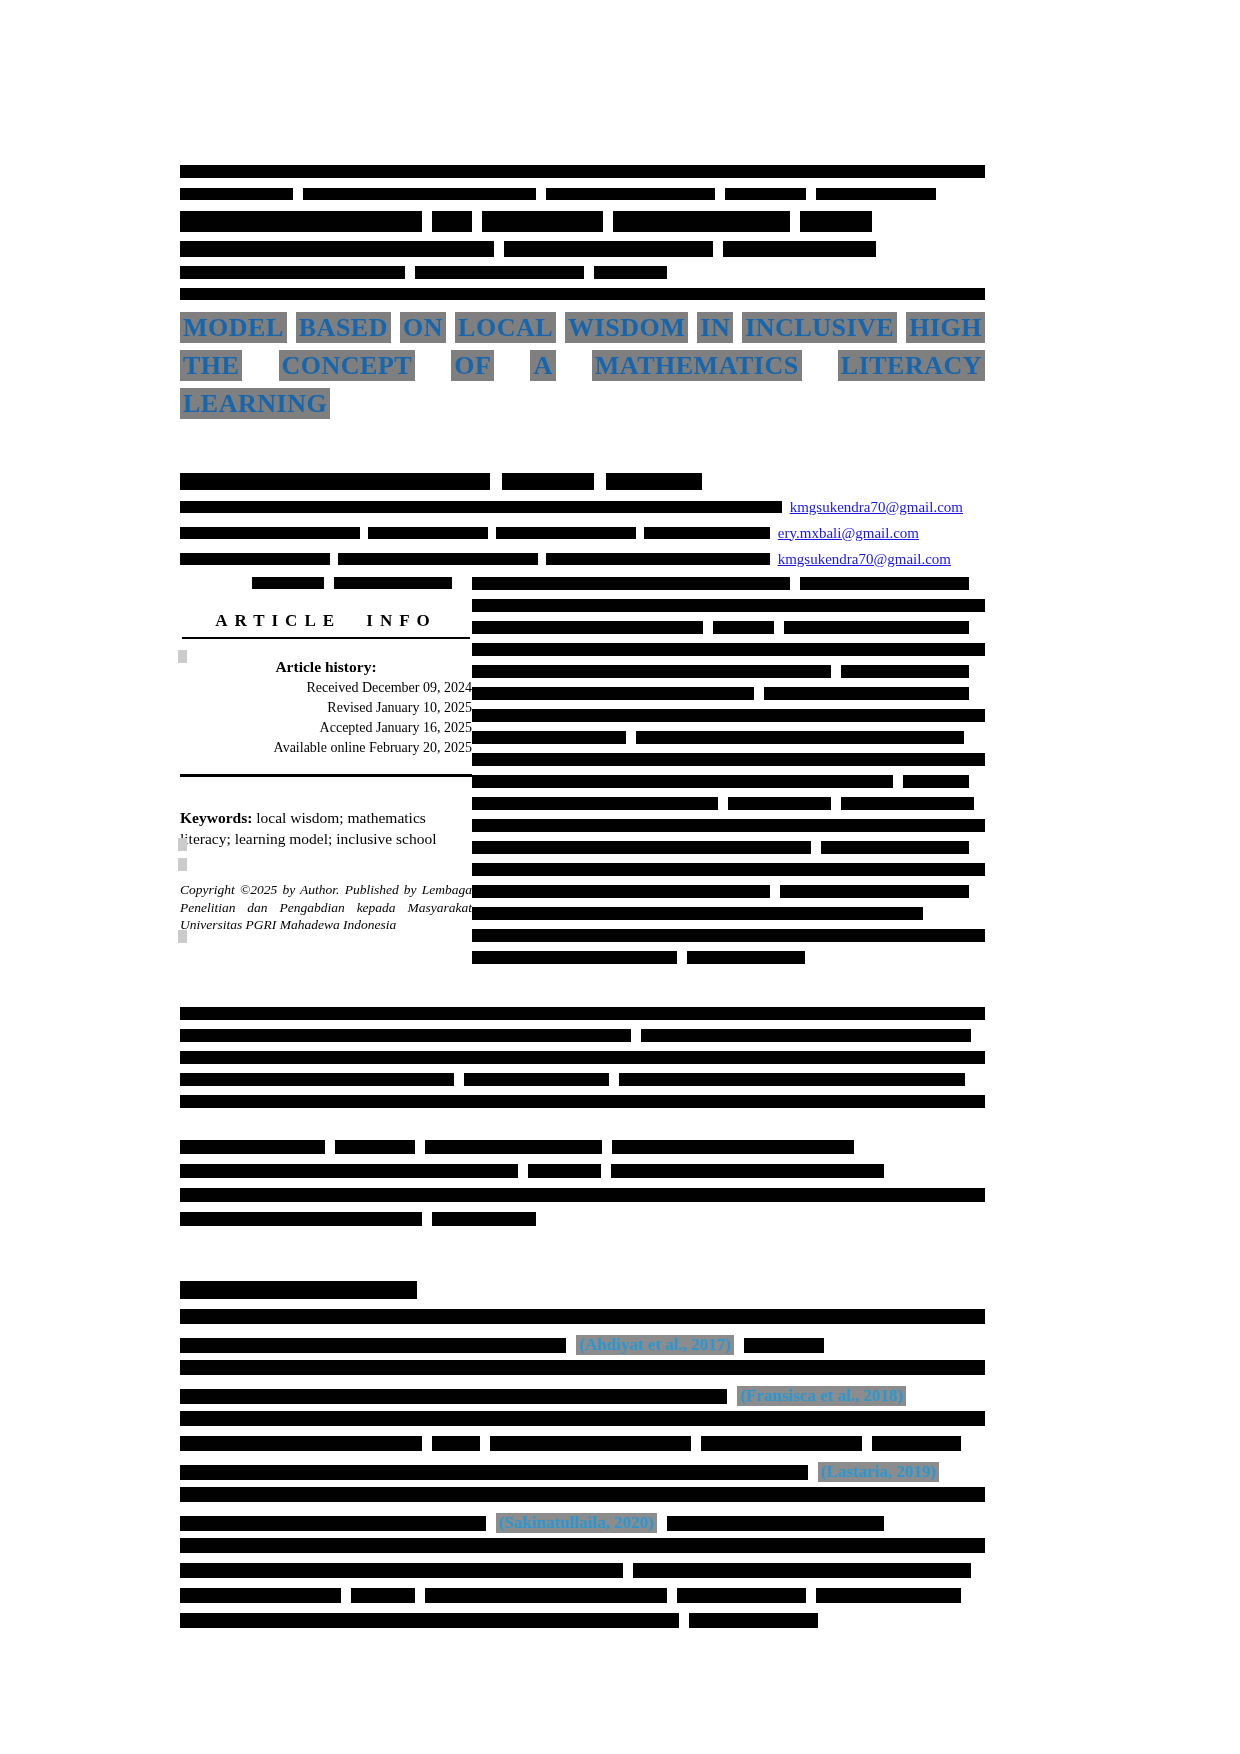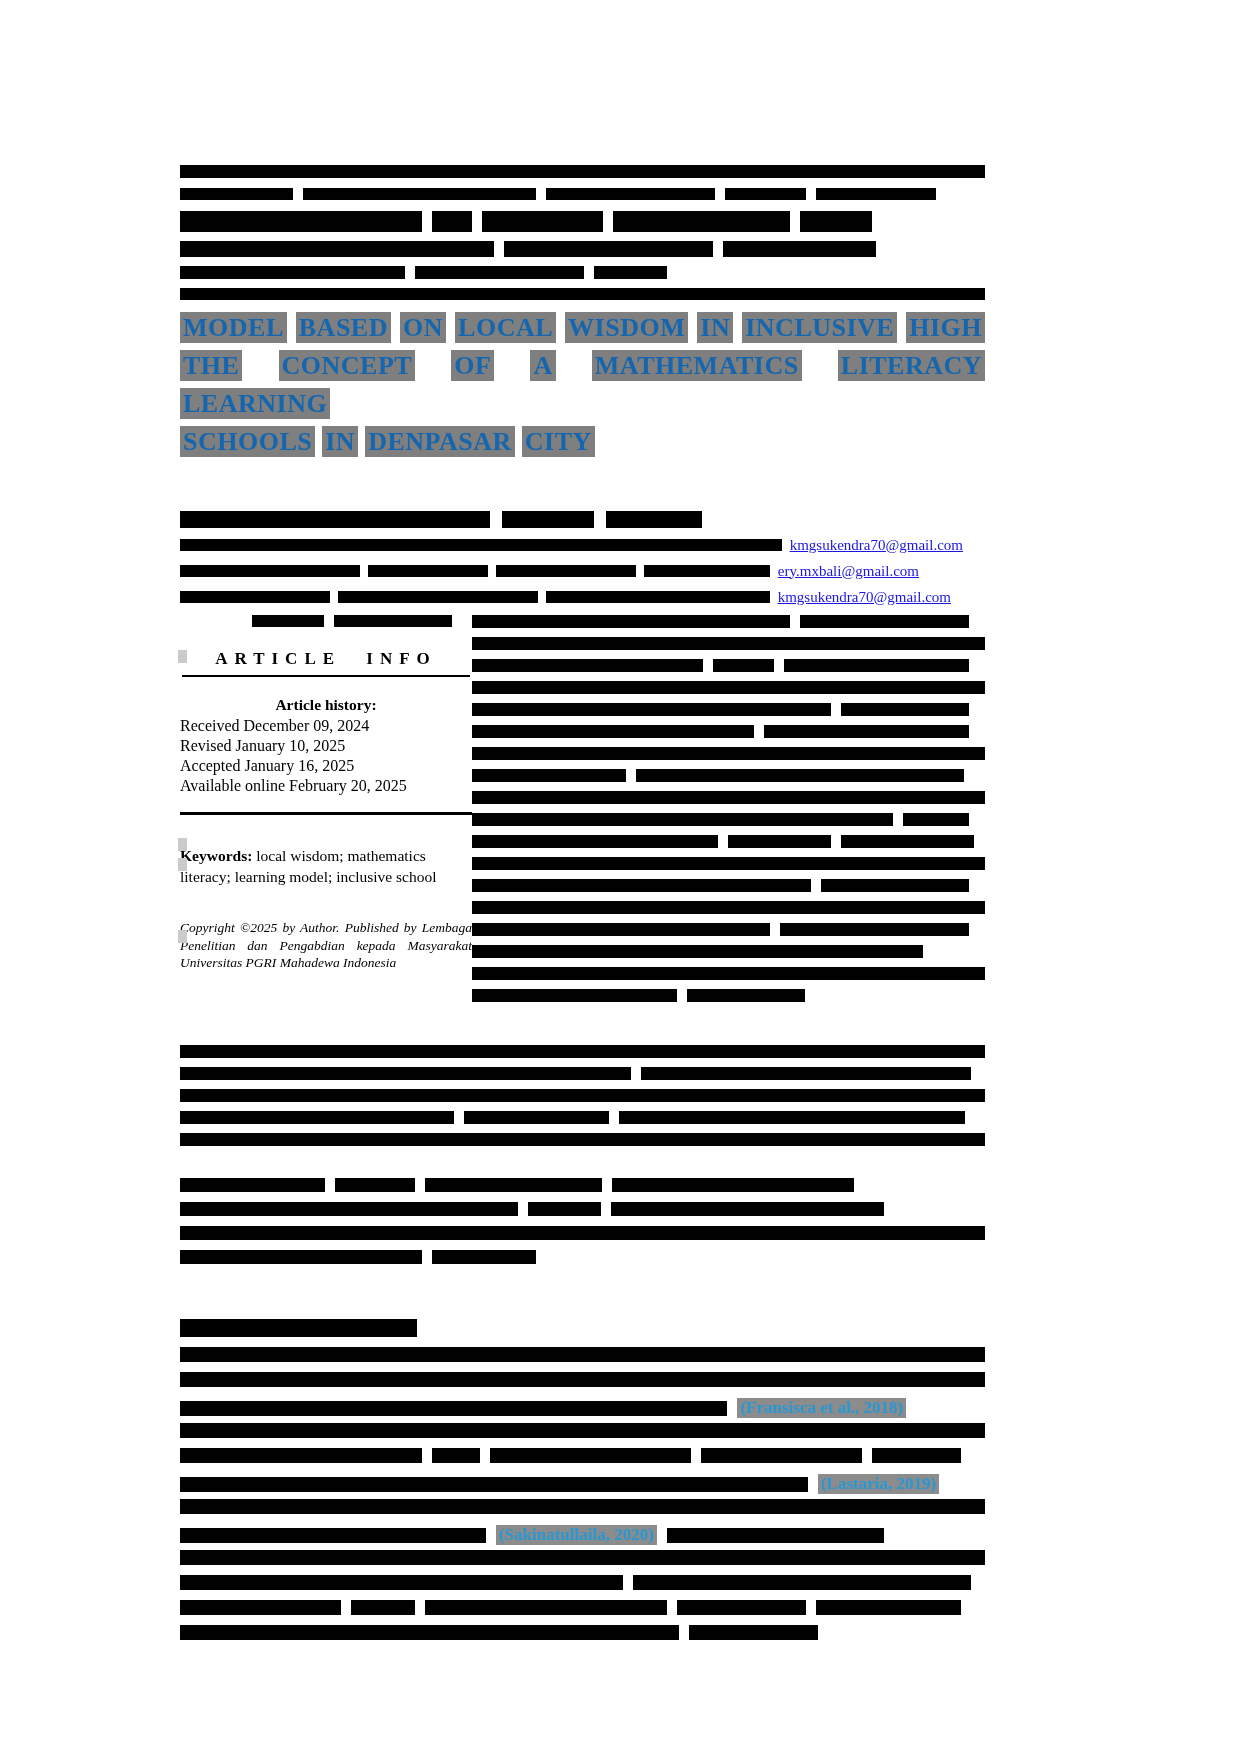--- a/index.html
+++ b/index.html
@@ -39,21 +39,21 @@
 
   
   .cols{display:flex;margin-top:8px;}
   .lcol{width:292px;}
   .rcol{flex:1;}
   .ainfo-head{font-size:17px;font-weight:bold;text-align:center;
               letter-spacing:7px;word-spacing:14px;margin-top:22px;}
   .rule1{border-top:2px solid #000;margin:6px 2px 18px 2px;}
   .rule2{border-top:3px solid #000;margin:16px 0 30px 0;}
   .hist-label{font-size:15.5px;font-weight:bold;text-align:center;margin-bottom:2px;margin-top:19px;}
-  .hist-line{font-size:16px;text-align:left;line-height:20px;}
+  .hist-line{font-size:14px;text-align:right;line-height:20px;}
   .kw{font-size:15.5px;line-height:21px;}
   .kw b{font-weight:bold;}
   .copyright{margin-top:32px;font-size:13.5px;font-style:italic;line-height:17.5px;
              text-align:justify;}
 
   
   .blockA{margin-top:34px;}
   .blockB{margin-top:32px;}
   .blockB .rl{height:14px;margin-bottom:10px;}
   .sect-head{width:237px;height:18px;background:#000;margin-top:55px;}
@@ -102,21 +102,20 @@
             <i style="flex:0 0 9%"></i>
             <i class="sp" style="flex:1"></i>
           </div>
       </div>
     </div>
     <div class="divider"></div>
 
     <div class="ptitle">
       <div class="jl hl-words"><span class="hl">MODEL</span> <span class="hl">BASED</span> <span class="hl">ON</span> <span class="hl">LOCAL</span> <span class="hl">WISDOM</span> <span class="hl">IN</span> <span class="hl">INCLUSIVE</span> <span class="hl">HIGH</span></div>
       <div class="jl hl-words"><span class="hl">THE</span> <span class="hl">CONCEPT</span> <span class="hl">OF</span> <span class="hl">A</span> <span class="hl">MATHEMATICS</span> <span class="hl">LITERACY</span> <span class="hl">LEARNING</span></div>
-      <div class="hl-words"><span class="hl">SCHOOLS</span> <span class="hl">IN</span> <span class="hl">DENPASAR</span> <span class="hl">CITY</span></div>
     </div>
 
     <div class="authors">
       <div class="names">
           <i style="flex:0 0 310px"></i>
           <i style="flex:0 0 92px"></i>
           <i style="flex:0 0 96px"></i>
         </div>
       <div class="aff">
         <i class="grow"></i>
@@ -275,20 +274,26 @@
           <i class="sp" style="flex:1"></i>
         </div>
     </div>
 
     <div class="sect-head"></div>
 
     <div class="bottom">
       <div class="rl">
           <i style="flex:1 1 100%"></i>
         </div>
+      <div class="rl crow">
+        <i style="flex:0 0 48%"></i>
+        <span class="cite">(Ahdiyat et al., 2017)</span>
+        <i style="flex:0 0 10%"></i>
+          <i class="sp" style="flex:1"></i>
+      </div>
       <div class="rl">
           <i style="flex:1 1 100%"></i>
         </div>
       <div class="rl crow">
         <i style="flex:0 0 68%"></i>
         <span class="cite">(Fransisca et al., 2018)</span>
         <i class="sp" style="flex:1"></i>
       </div>
       <div class="rl">
           <i style="flex:1 1 100%"></i>

